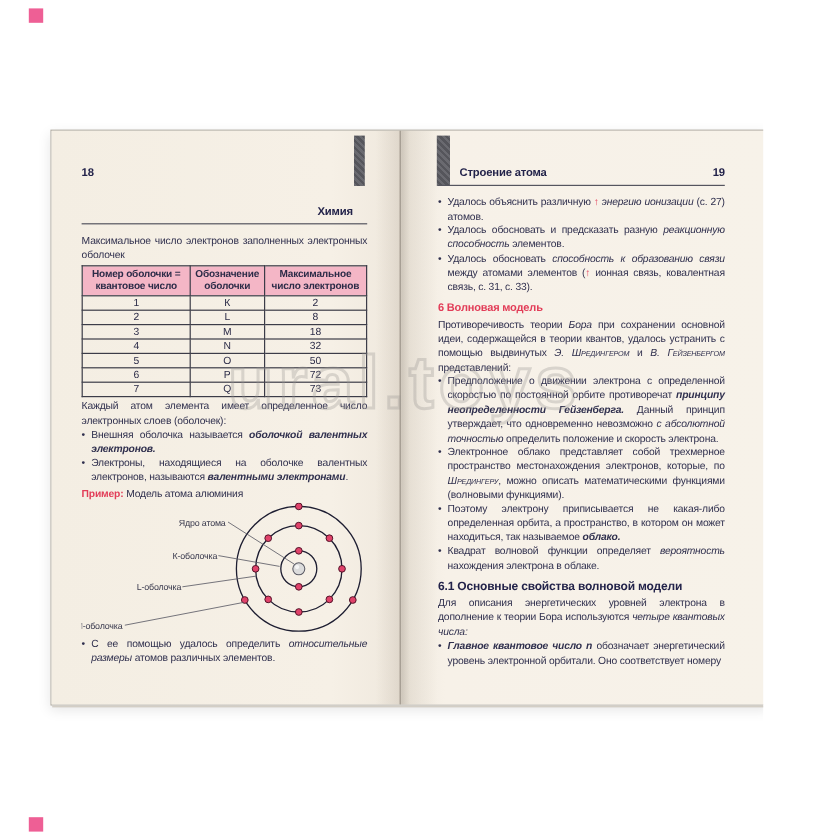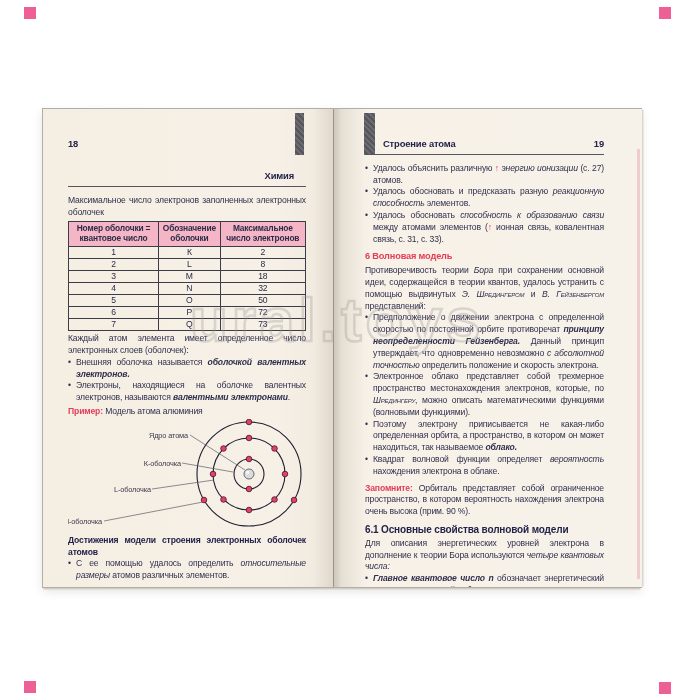--- a/index.html
+++ b/index.html
@@ -1,17 +1,17 @@
 <!DOCTYPE html>
 <html><head>
 <meta charset="utf-8">
 <style>
   * { margin:0; padding:0; box-sizing:border-box; }
   html,body { background:#ffffff; }
-  .stage { position:relative; width:700px; height:700px; background:#ffffff; overflow:hidden;
+  .stage { position:relative; width:636px; height:700px; background:#ffffff; overflow:hidden;
            font-family:"Liberation Sans", sans-serif; }
 
   .corner { position:absolute; width:12px; height:12px; }
   .c-tl { left:24px; top:7px; } .c-tr { left:659px; top:7px; }
   .c-bl { left:24px; top:681px; } .c-br { left:659px; top:682px; }
 
   .book { position:absolute; left:42px; top:108px; width:600px; height:480px;
           border:1px solid #b3aea4; box-shadow:0 3px 0 -1.5px #d3cec5, 3px 0 0 -1.5px #dcd7ce, 0 4px 10px rgba(0,0,0,0.10); }
   .page { position:absolute; top:0; height:478px; overflow:hidden; }
   .page-left  { left:0; width:291px; background:linear-gradient(90deg,#f4eee3 0%,#f6f0e6 80%,#efe8dd 100%); }
@@ -169,21 +169,20 @@
           <line x1="122" y1="16" x2="177" y2="51" stroke="#5c5c66" stroke-width="0.7"></line>
           <line x1="114" y1="44" x2="165" y2="53" stroke="#5c5c66" stroke-width="0.7"></line>
           <line x1="84" y1="70" x2="146" y2="61" stroke="#5c5c66" stroke-width="0.7"></line>
           <line x1="36" y1="102" x2="135" y2="83" stroke="#5c5c66" stroke-width="0.7"></line>
           <text x="120" y="19" text-anchor="end" font-size="7.4" fill="#3a3a4e">Ядро атома</text>
           <text x="113" y="47" text-anchor="end" font-size="7.4" fill="#3a3a4e">К-оболочка</text>
           <text x="83" y="73" text-anchor="end" font-size="7.4" fill="#3a3a4e">L-оболочка</text>
           <text x="34" y="105" text-anchor="end" font-size="7.4" fill="#3a3a4e">М-оболочка</text>
         </svg>
 
-        <p class="bh just">Достижения модели строения электронных оболочек атомов</p>
         <div>
             <div class="li"><span class="s-n">С ее помощью удалось определить </span><span class="s-i">относительные размеры</span><span class="s-n"> атомов различных элементов.</span></div>
           </div>
       </div>
     </div>
 
     <div class="page page-right">
       <div class="hbar hbar-right"></div>
       <div class="content">
         <div class="phead">
@@ -200,21 +199,20 @@
 
         <p class="sec-h">6 Волновая модель</p>
         <p class="just"><span class="s-n">Противоречивость теории </span><span class="s-i">Бора</span><span class="s-n"> при сохранении основной идеи, содержащейся в теории квантов, удалось устранить с помощью выдвинутых </span><span class="s-i">Э. </span><span class="s-sc">Шредингером</span><span class="s-n"> и </span><span class="s-i">В. </span><span class="s-sc">Гейзенбергом</span><span class="s-n"> представлений:</span></p>
         <div>
             <div class="li"><span class="s-n">Предположение о движении электрона с определенной скоростью по постоянной орбите противоречат </span><span class="s-bi">принципу неопределенности Гейзенберга.</span><span class="s-n"> Данный принцип утверждает, что одновременно невозможно </span><span class="s-i">с абсолютной точностью</span><span class="s-n"> определить положение и скорость электрона.</span></div>
             <div class="li"><span class="s-n">Электронное облако представляет собой трехмерное пространство местонахождения электронов, которые, по </span><span class="s-sc">Шредингеру</span><span class="s-n">, можно описать математическими функциями (волновыми функциями).</span></div>
             <div class="li"><span class="s-n">Поэтому электрону приписывается не какая-либо определенная орбита, а пространство, в котором он может находиться, так называемое </span><span class="s-bi">облако.</span></div>
             <div class="li"><span class="s-n">Квадрат волновой функции определяет </span><span class="s-i">вероятность</span><span class="s-n"> нахождения электрона в облаке.</span></div>
           </div>
 
-        <p class="remember"><span class="s-r">Запомните: </span><span class="s-n">Орбиталь представляет собой ограниченное пространство, в котором вероятность нахождения электрона очень высока (прим. 90 %).</span></p>
 
         <p class="sec-h2">6.1 Основные свойства волновой модели</p>
         <p class="just"><span class="s-n">Для описания энергетических уровней электрона в дополнение к теории Бора используются </span><span class="s-i">четыре квантовых числа:</span></p>
         <div>
             <div class="li"><span class="s-bi">Главное квантовое число n</span><span class="s-n"> обозначает энергетический уровень электронной орбитали. Оно соответствует номеру</span></div>
           </div>
       </div>
     </div>
 
     <div class="gutter"></div>

